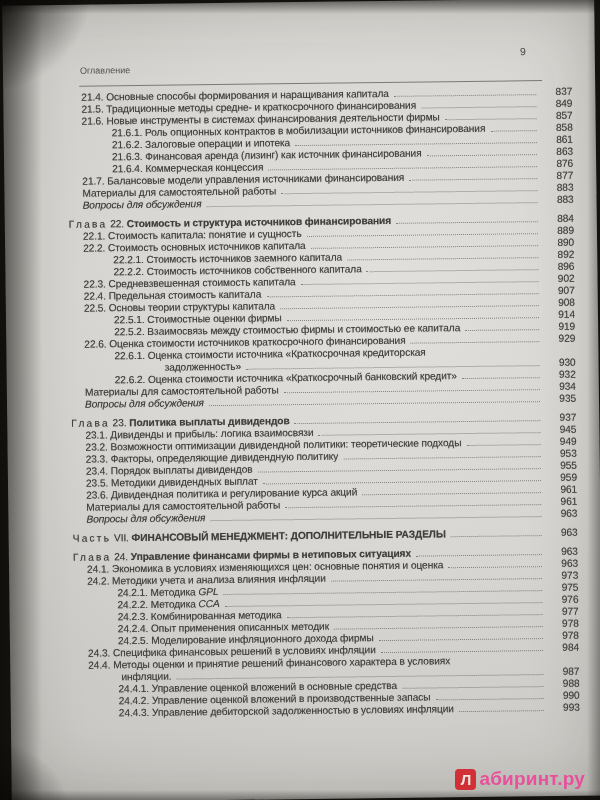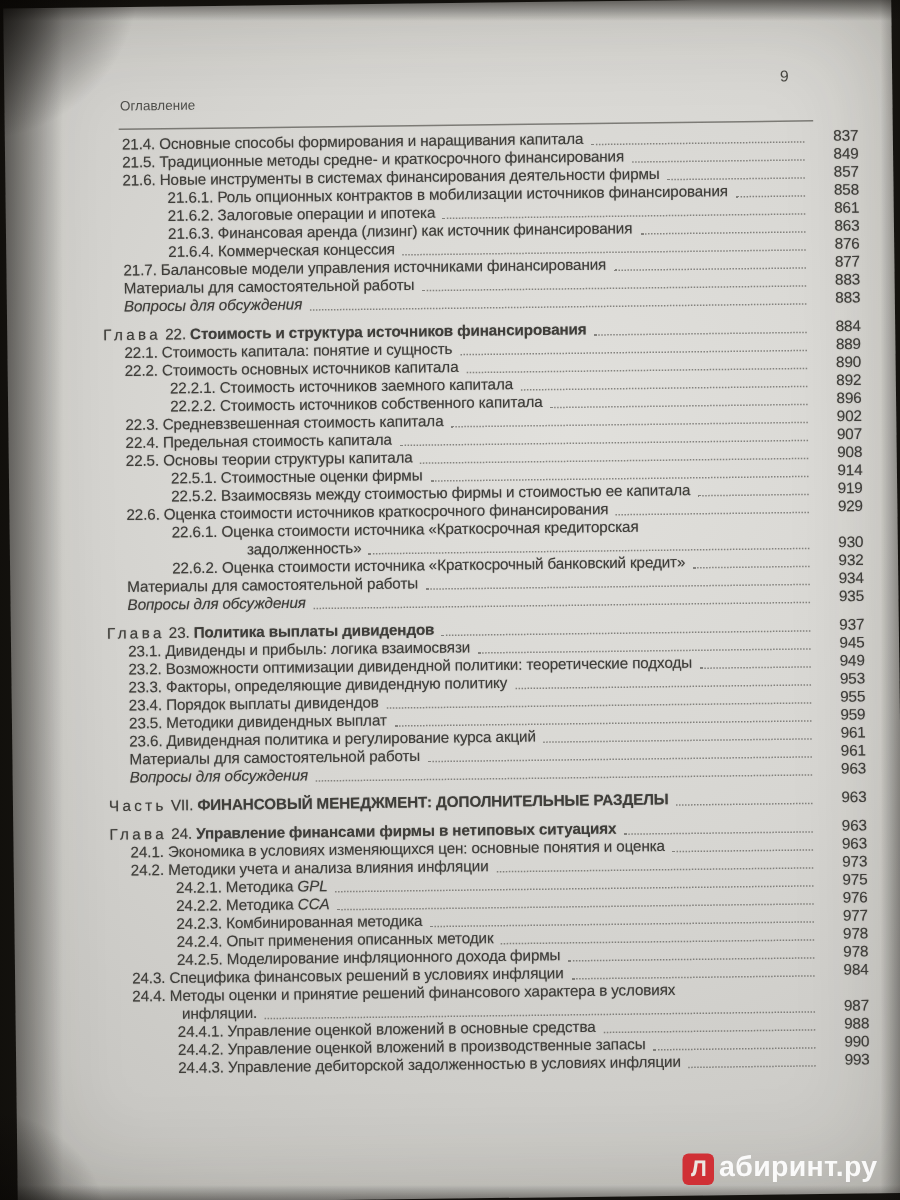--- a/index.html
+++ b/index.html
@@ -57,21 +57,21 @@
   }
   .wm{
     position:absolute;right:15px;bottom:10px;z-index:5;
     display:flex;align-items:center;gap:3px;opacity:.93;
   }
   .wm .logo{
     width:21px;height:21px;border-radius:4px;background:#d2262c;
     color:#efe9e4;font-weight:bold;font-size:15px;
     display:flex;align-items:center;justify-content:center;
   }
-  .wm .wtxt{color:#ffffff;font-weight:bold;font-size:19px;letter-spacing:.2px;}
+  .wm .wtxt{color:#ec4899;font-weight:bold;font-size:19px;letter-spacing:.2px;}
 </style>
 </head>
 <body>
 
 <div class="sheet">
   <div class="content">
     <div class="hdr">
       <span>Оглавление</span>
       <span class="pageno">9</span>
     </div>

